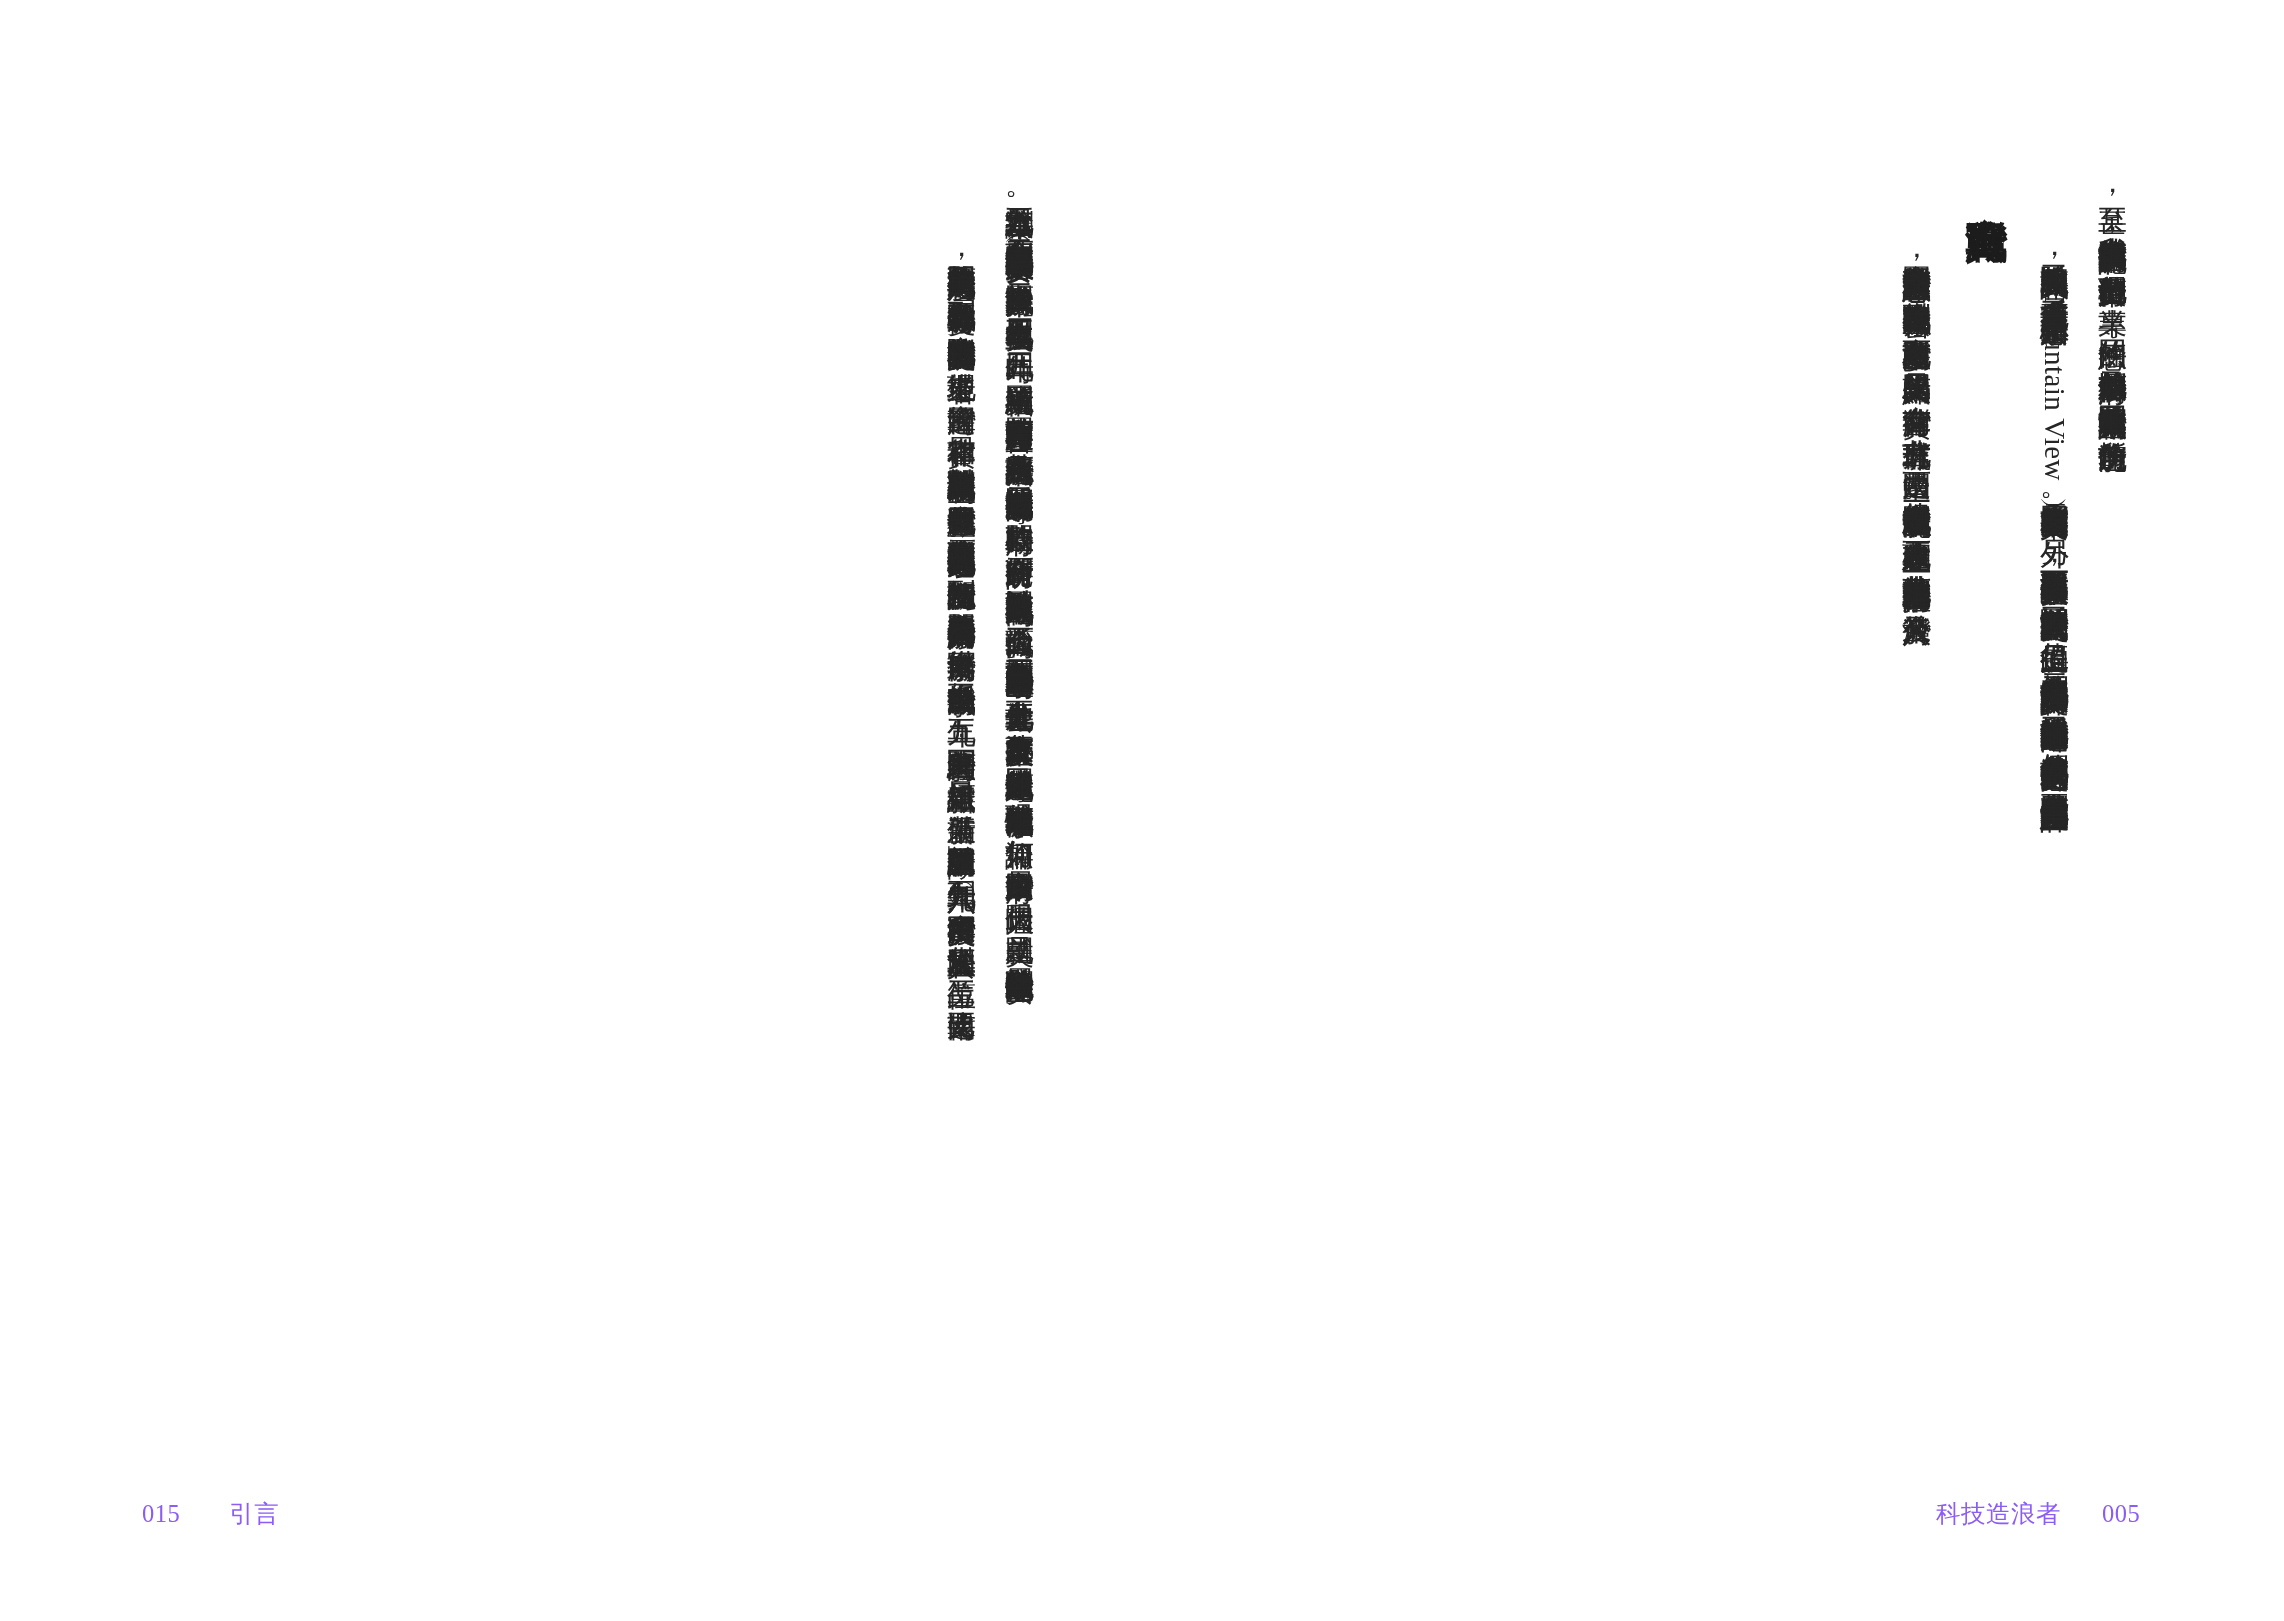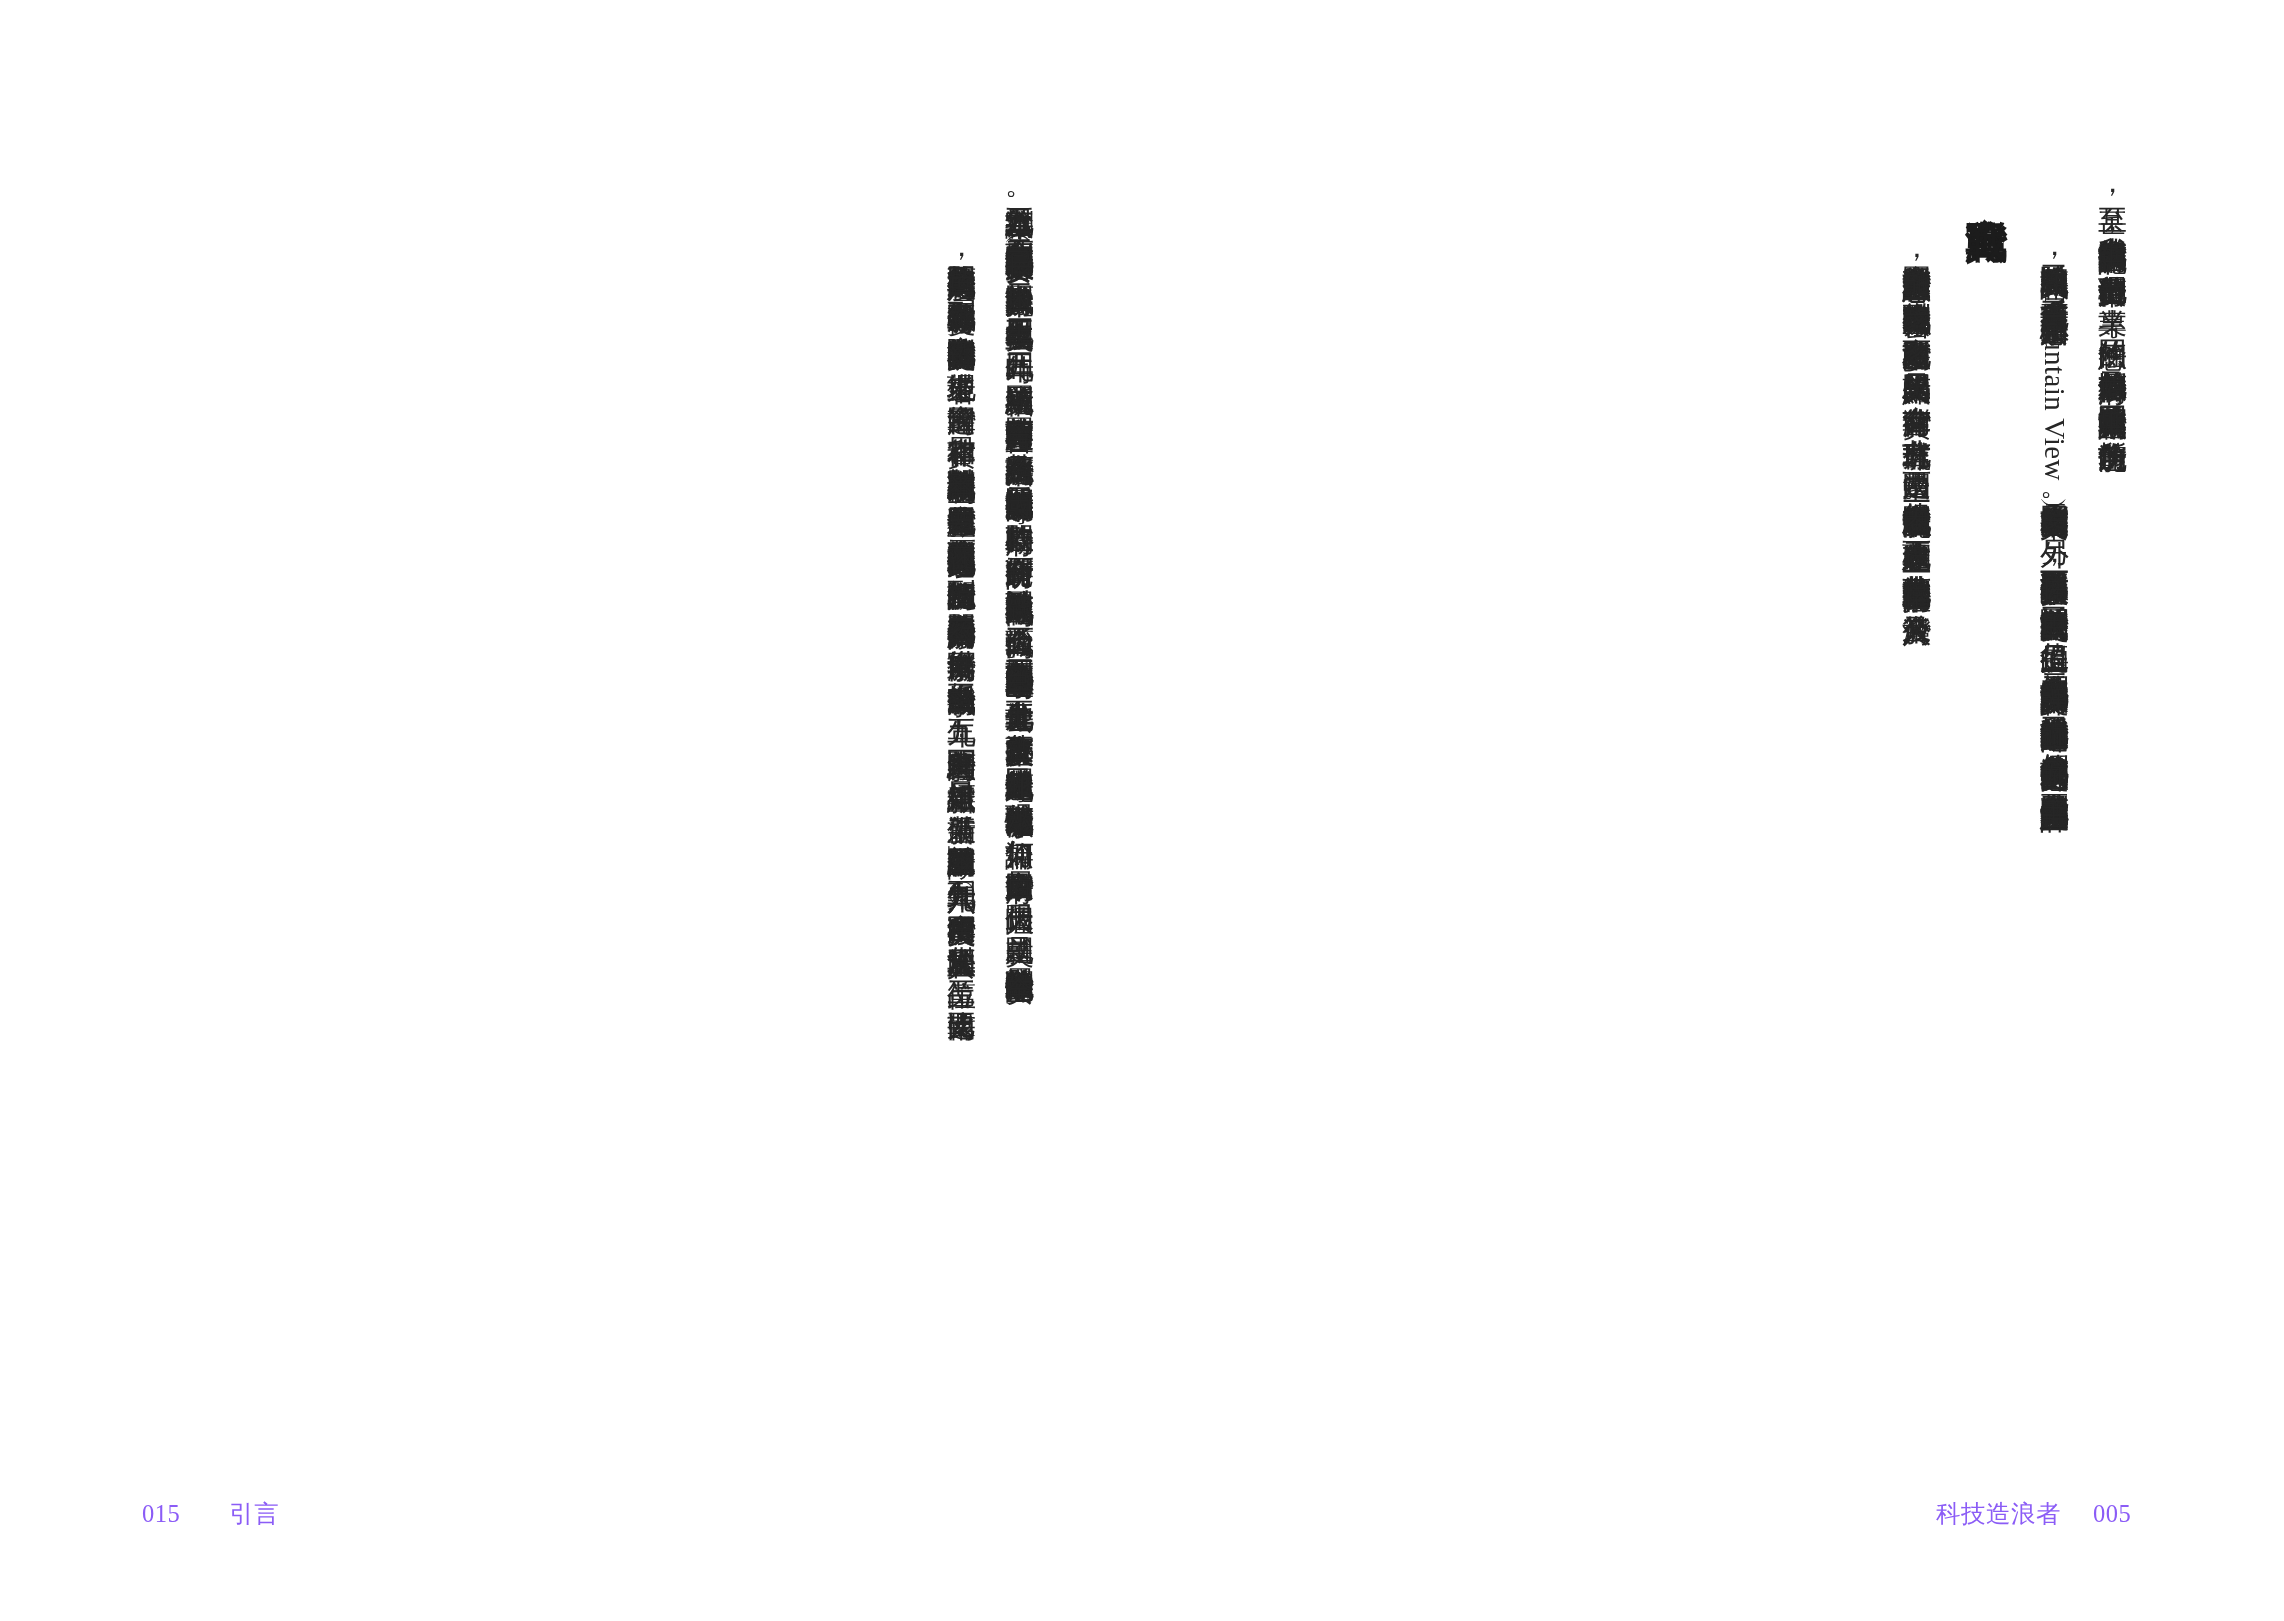--- a/index.html
+++ b/index.html
@@ -62,21 +62,21 @@
     top: 1497px;
     height: 33px;
     display: flex;
     align-items: center;
     font-size: 24.5px;
     letter-spacing: 0.5px;
     color: #8b5cf6;
     white-space: nowrap;
   }
   .folio-left  { left: 142px; gap: 49px; }
-  .folio-right { left: 793px; gap: 32px; }  
+  .folio-right { left: 793px; gap: 41px; }  
   .folio .num { font-family: "Liberation Serif", "DejaVu Serif", serif; }
 </style>
 </head>
 <body>
 
 <div class="spread">
 
   <section class="page page-left">
     <div class="vtext">
       <p class="noindent">九五年割讓給日本。蔣介石在一九二七年到一九四九年擔任中國軍事統帥（國民政府軍事委員會委員長），領導中國於二次大戰時對抗日本，一九四五年從日本收復失土。一九四三年時，美國羅斯福總統、英國首相邱吉爾與蔣介石宣布了開羅宣言，其中承認台灣由蔣介石統治。即便羅斯福於二戰時支持蔣所領導的中國，杜魯門政府時期，卻對蔣介石有所防範，以致於美國並沒有積極介入他跟毛澤東的內戰。蔣介石輸了內戰，一九四九年帶著一百多萬中國人退守到台灣以及中國外海的一些小島。直至他於一九七五年去世，蔣都沒有放棄要反攻大陸，國民黨繼任的幾位領導人也是如此。雖然現實看起來成功的可能性非常微小。無論如何，窩居台灣的中華民國政府，跟另一個大陸，就是美國，發展出特殊微妙的政治關係來保障他們的安全。</p>

